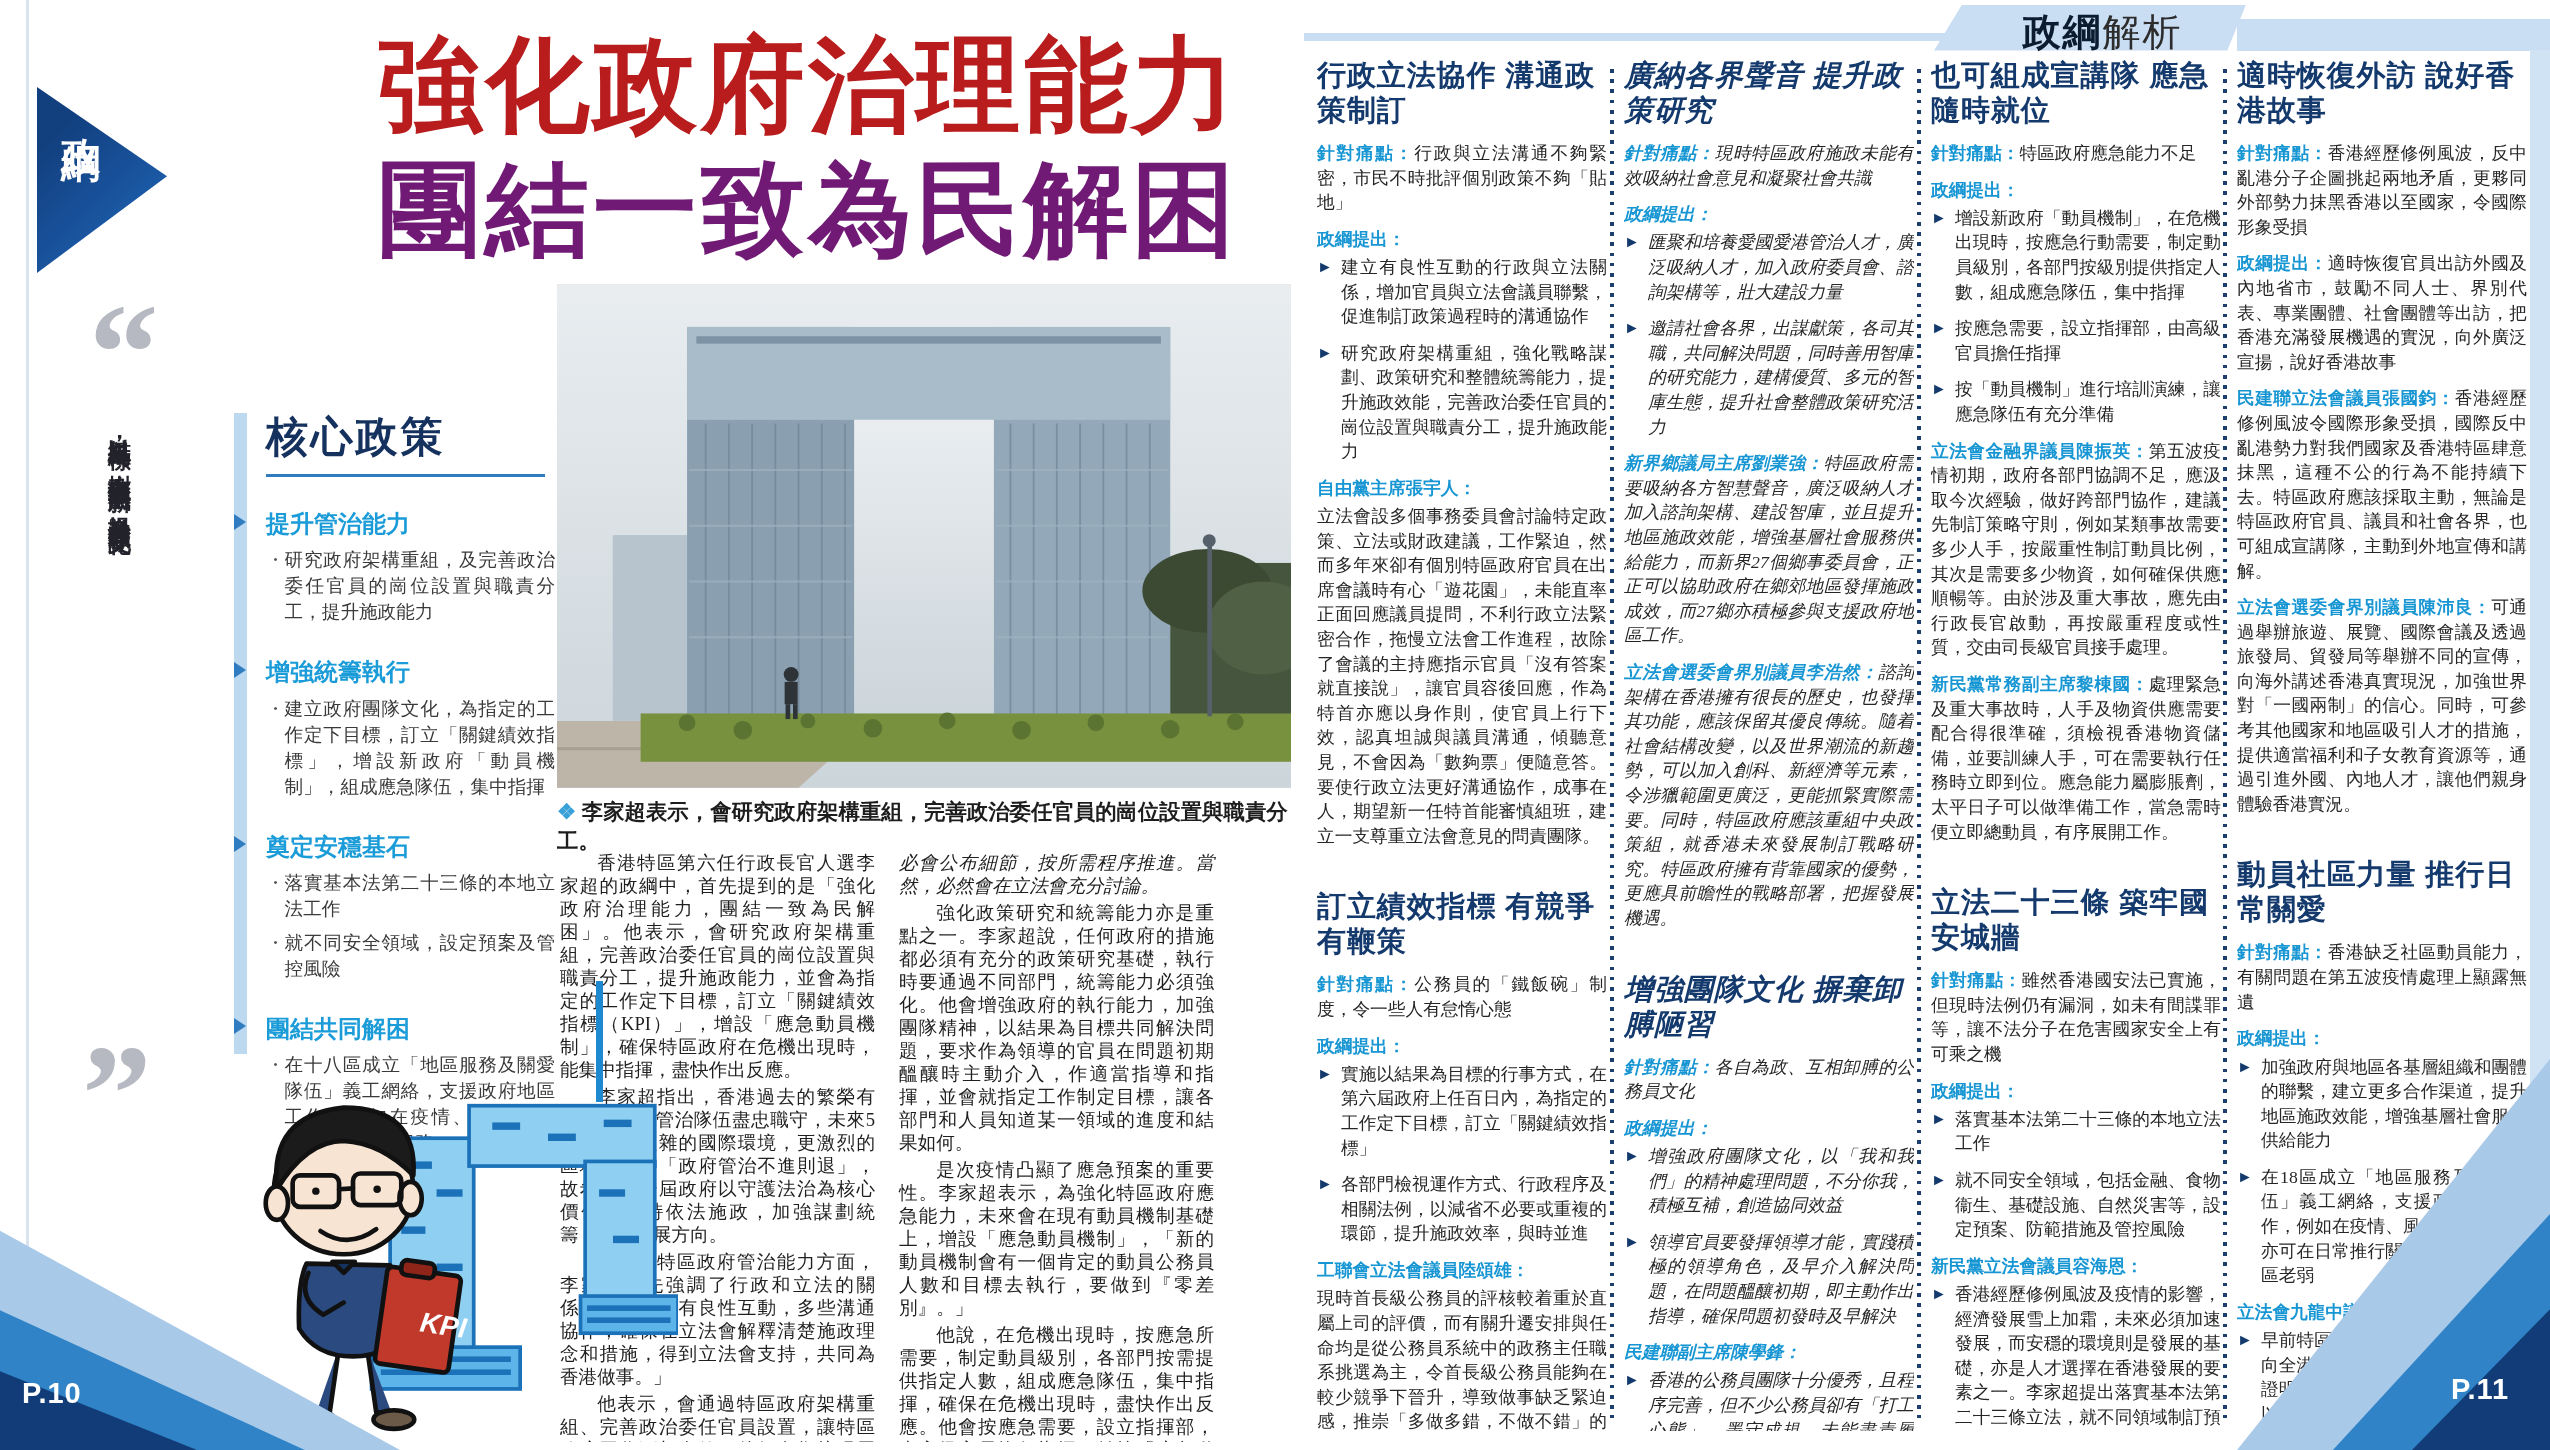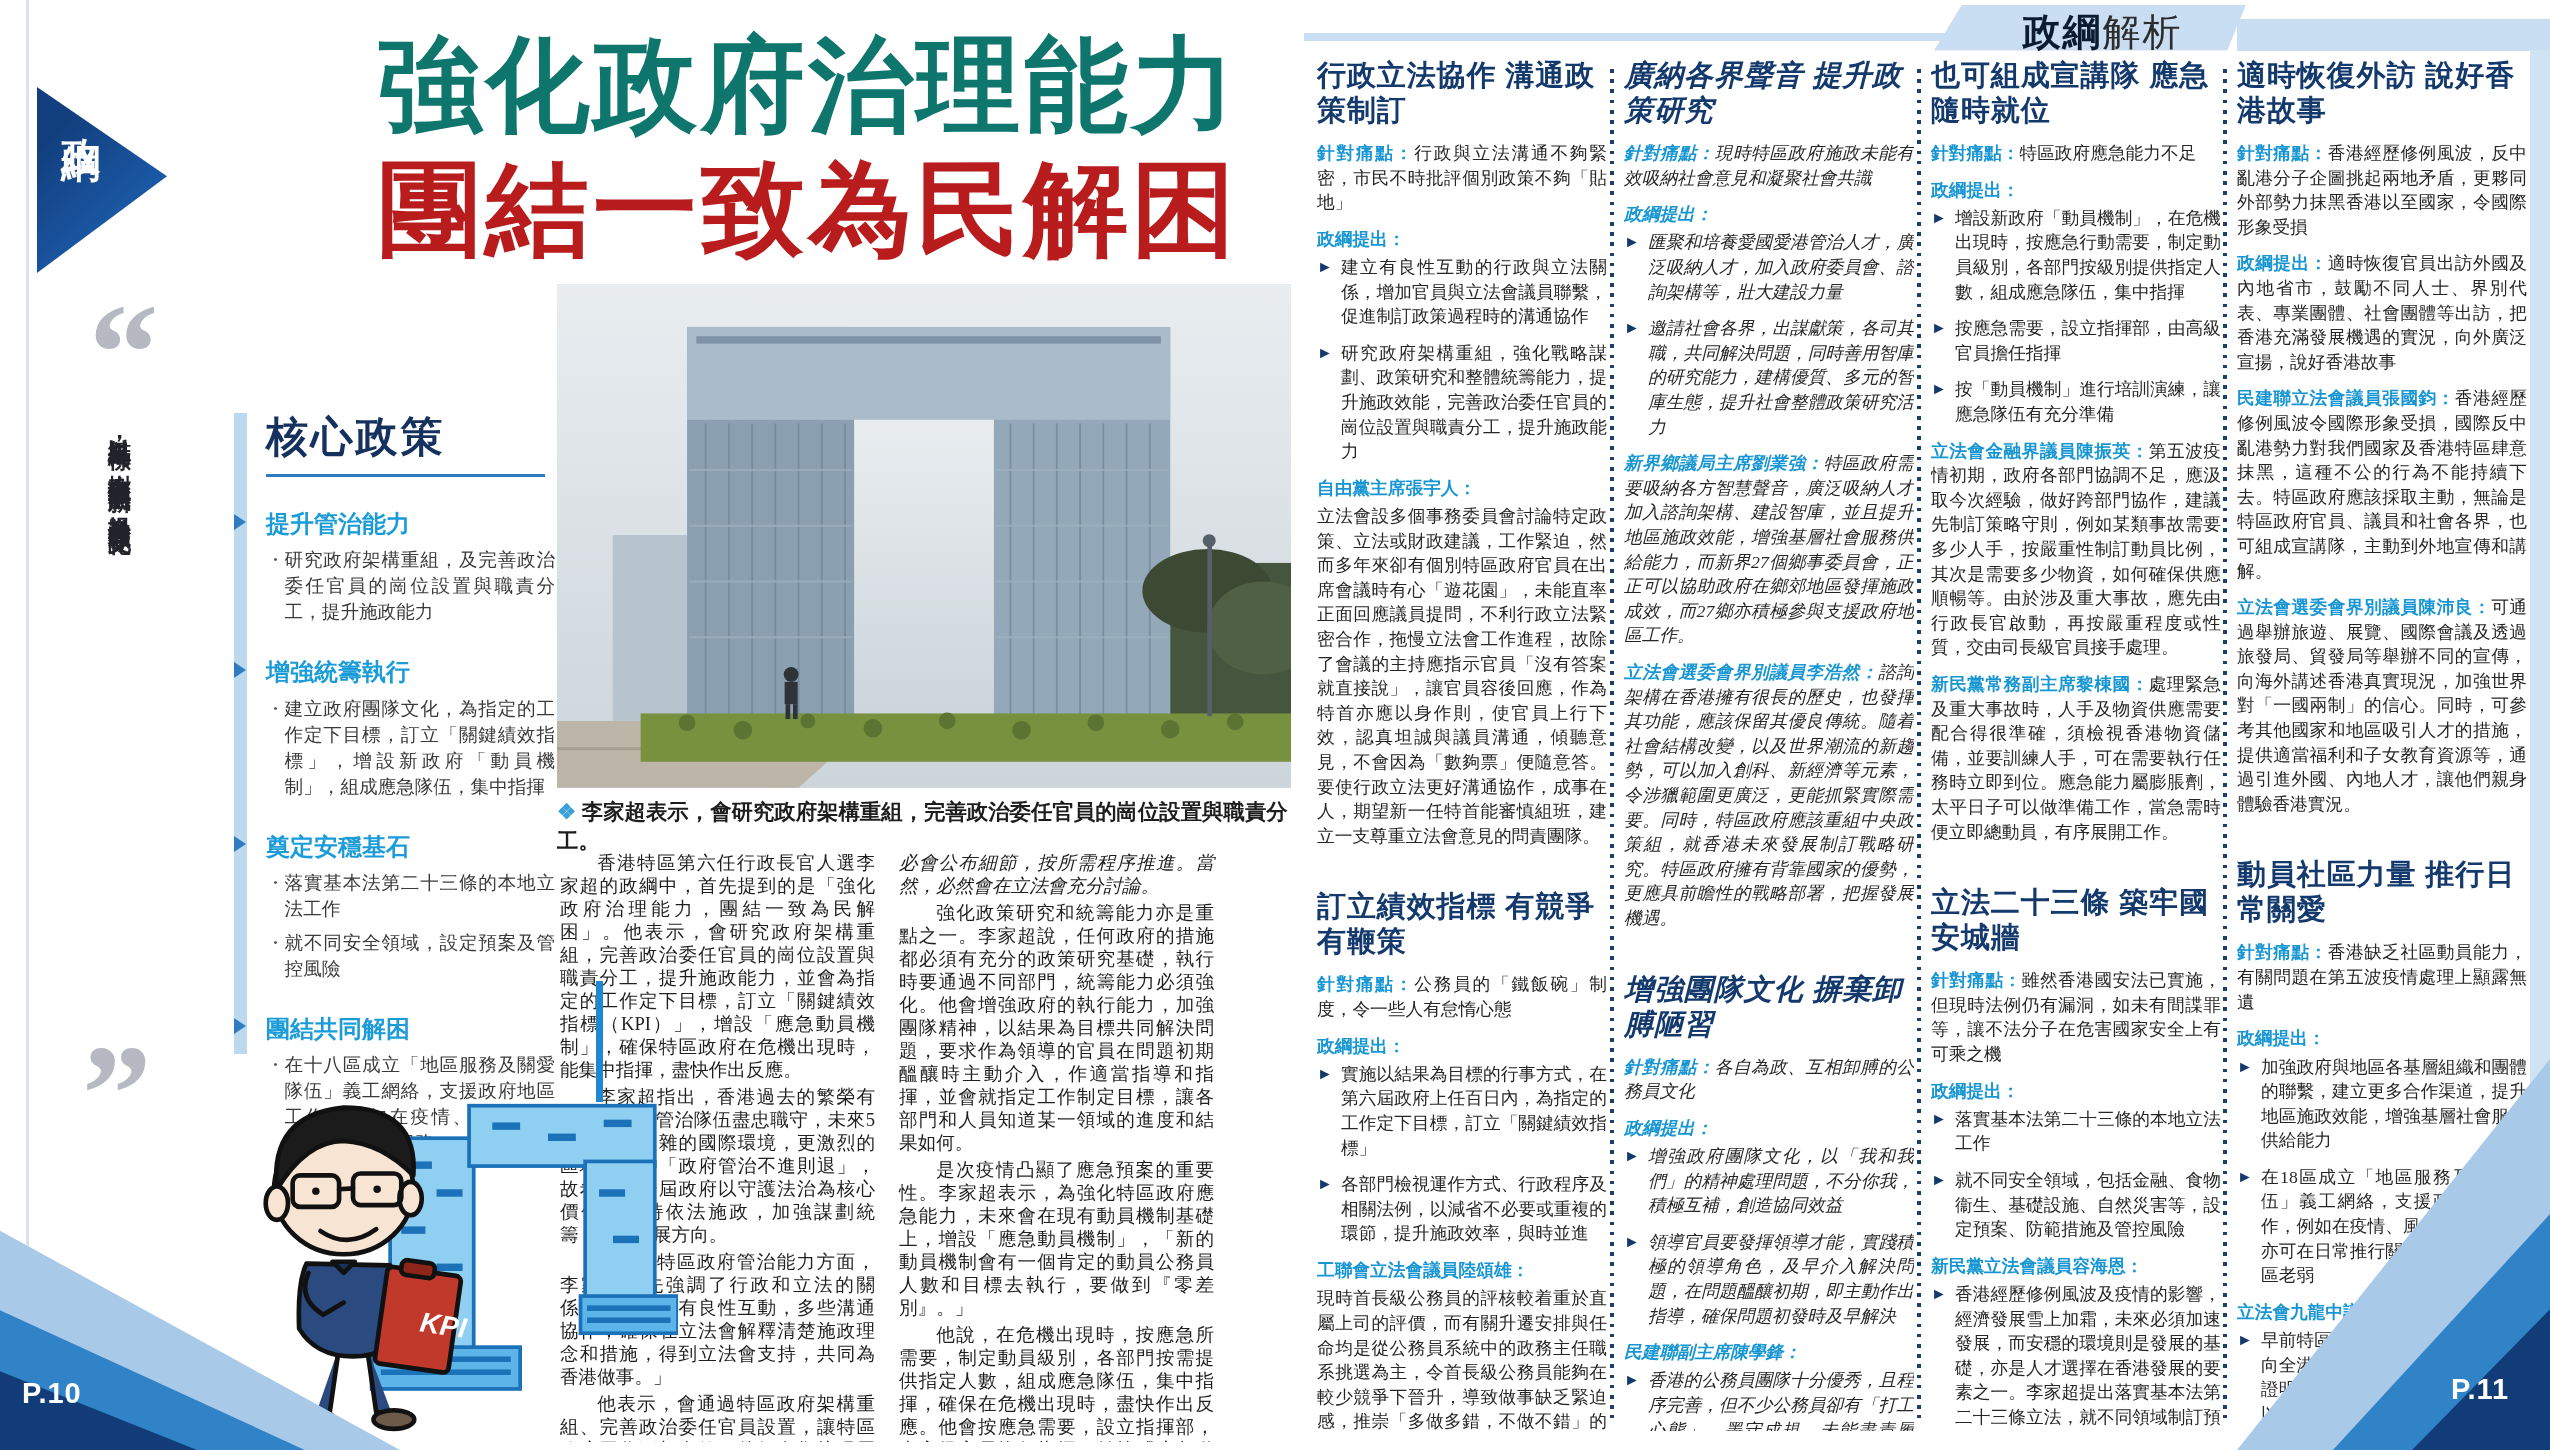--- a/index.html
+++ b/index.html
@@ -11,22 +11,22 @@
   
   #edge-line{left:26px;top:0;width:2.8px;height:1450px;background:#d9e4ef;}
   #tab-zhenggang{left:37px;top:87px;width:130px;height:186px;
     background:linear-gradient(135deg,#123f7e 20%,#1d5fae 80%);
     clip-path:polygon(0 0,100% 48%,0 100%);}
   #tab-zhenggang .vtxt{position:absolute;left:16.7px;top:20.4px;
     writing-mode:vertical-rl;color:#fff;font-size:39px;font-weight:bold;letter-spacing:7.4px;}
 
   #headline{left:358px;top:24px;width:901px;text-align:center;font-weight:900;
     font-size:104px;line-height:124px;letter-spacing:3.7px;}
-  #headline .l1{color:#0f766e;font-family:Liberation Serif, serif;}
-  #headline .l2{color:#b91c1c;}
+  #headline .l1{color:#b91c1c;font-family:Liberation Serif, serif;}
+  #headline .l2{color:#701a75;}
 
   .qmark{font-size:139px;line-height:93px;color:#b6b9c1;font-family:"Liberation Serif",serif;font-weight:bold;}
   #quote-open{left:89px;top:307px;}
   #quote-close{left:82px;top:1048px;}
   #quote-text{left:91px;top:420px;height:632px;writing-mode:vertical-rl;
     font-size:23px;font-weight:bold;color:#23232b;letter-spacing:1.9px;line-height:56px;}
 
   #core-policy{left:234px;top:409px;width:321px;}
   #cp-bar{left:234px;top:413px;width:13px;height:641px;background:#bcd9f0;}
   #core-policy h1{margin:0 0 9.3px 32px;font-size:42px;color:#15315e;font-weight:900;letter-spacing:2.8px;}

